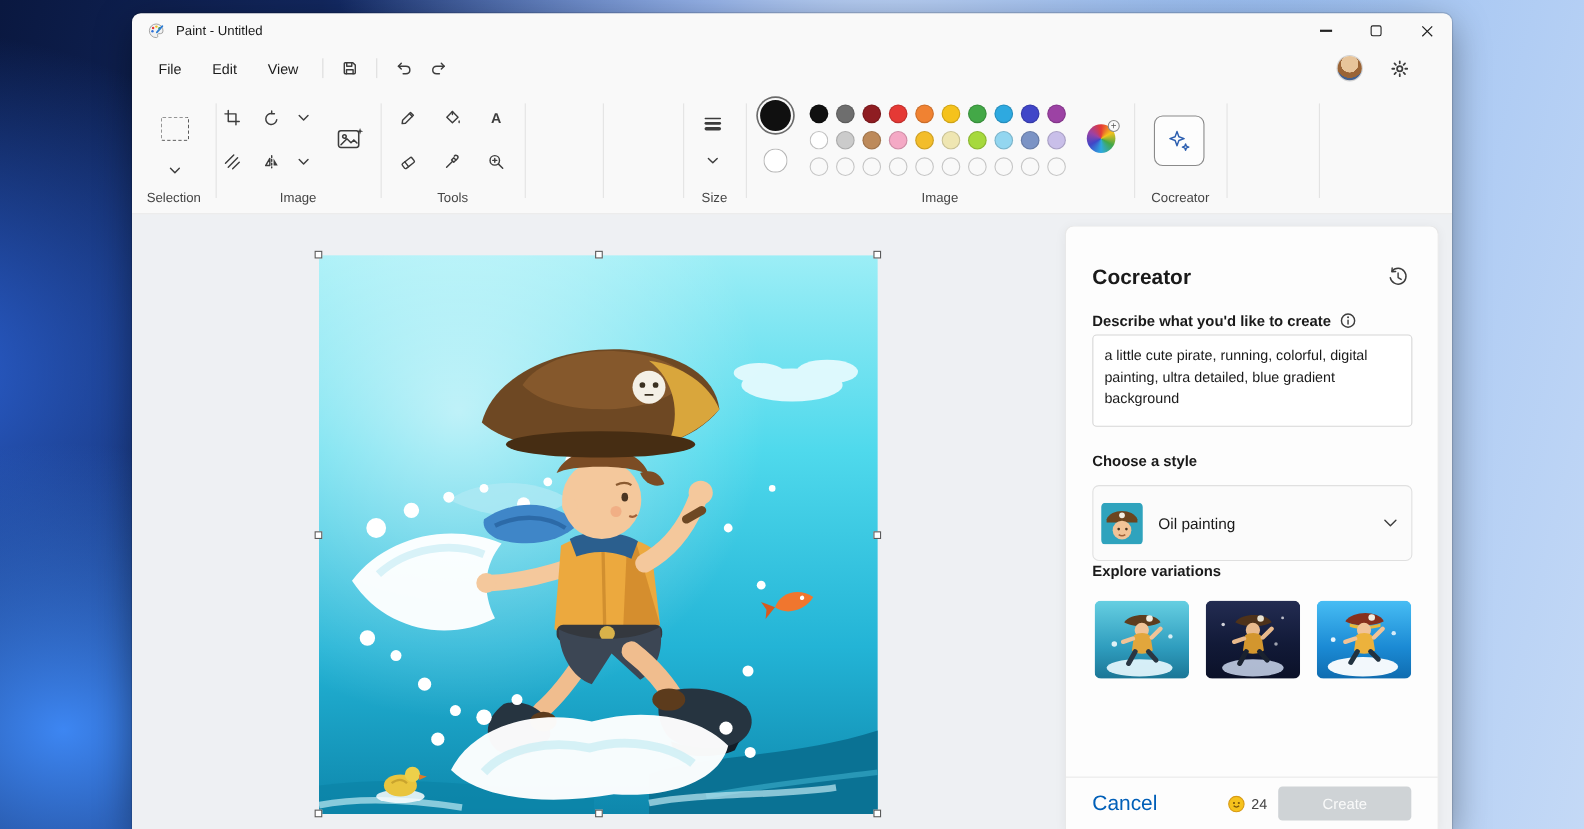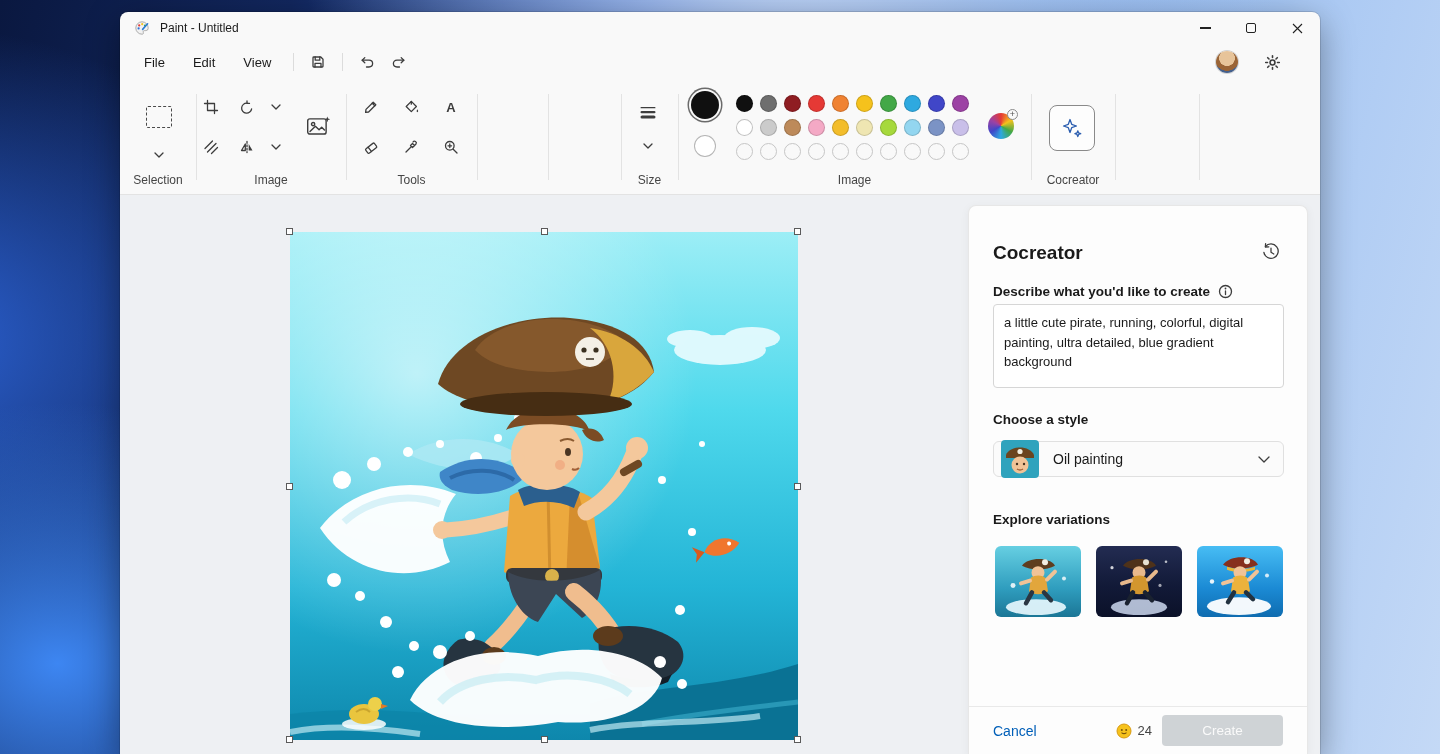--- a/index.html
+++ b/index.html
@@ -70,32 +70,32 @@
 
   
   .panel { position:absolute; left:848px; top:193px; width:340px; height:549px; background:#fdfdfd;
     border:1px solid #e7e7e7; border-bottom:none; border-radius:8px 8px 0 0; box-shadow:0 2px 10px rgba(0,0,0,.05); z-index:5; }
   .pc-title { position:absolute; left:24px; top:36px; font-size:19px; font-weight:600; color:#1a1a1a; }
   .pc-history { position:absolute; right:24px; top:34px; width:24px; height:24px; display:flex; align-items:center; justify-content:center; }
   .pc-label { position:absolute; left:24px; font-size:13.5px; font-weight:600; color:#1a1a1a; display:flex; align-items:center; gap:8px; }
   .pc-textarea { position:absolute; left:24px; top:98px; width:291px; height:84px; border:1px solid #d6d6d6;
     border-radius:4px; padding:8px 10px; font-family:inherit; font-size:13px; line-height:1.5; color:#1a1a1a;
     resize:none; outline:none; background:#fff; }
-  .pc-dropdown { position:absolute; left:24px; top:235px; width:291px; height:36px; border:1px solid #e0e0e0;
+  .pc-dropdown { position:absolute; left:24px; top:235px; width:291px; height:69px; border:1px solid #e0e0e0;
     border-radius:6px; background:#fbfbfb; display:flex; align-items:center; padding:0 12px 0 7px; }
   .style-thumb { width:38px; height:38px; border-radius:4px; overflow:hidden; flex:0 0 auto; }
   .style-thumb svg { display:block; }
   .pc-dd-label { margin-left:14px; font-size:14px; color:#1a1a1a; }
   .pc-dd-chev { margin-left:auto; }
   .thumbs { position:absolute; left:26px; top:340px; display:flex; gap:15px; }
   .vthumb { width:86px; height:71px; border-radius:6px; overflow:hidden; }
   .vthumb svg { display:block; }
   .pc-footer { position:absolute; left:0; right:0; bottom:0; height:48px; border-top:1px solid #e9e9e9;
     display:flex; align-items:center; padding:0 24px; }
-  .cancel-link { font-size:14px; }
+  .cancel-link { font-size:19px; }
   .credit-group { margin-left:auto; display:flex; align-items:center; gap:6px; }
   .credit-count { font-size:13px; color:#444; }
   .create-btn { width:121px; height:31px; margin-left:10px; border:none; border-radius:4px;
     background:#cfd3d6; color:#fafafa; font-size:13.5px; font-family:inherit; }
 </style>
 </head>
 <body>
 
 <div class="stage">
   <div class="window">

